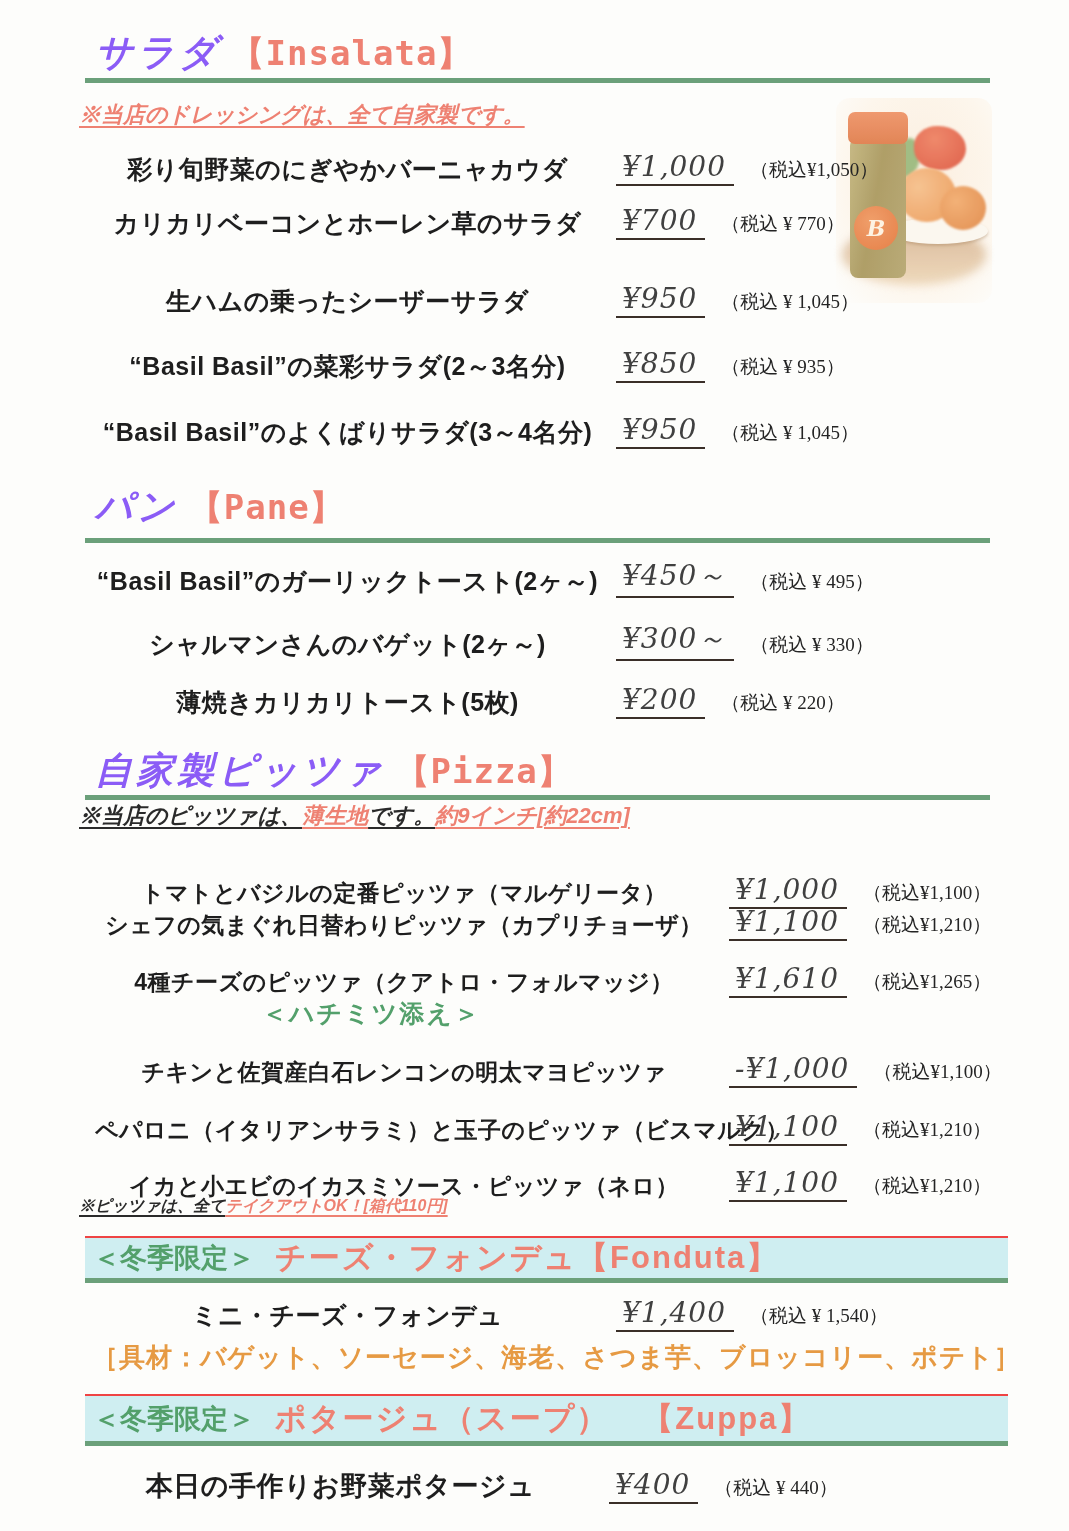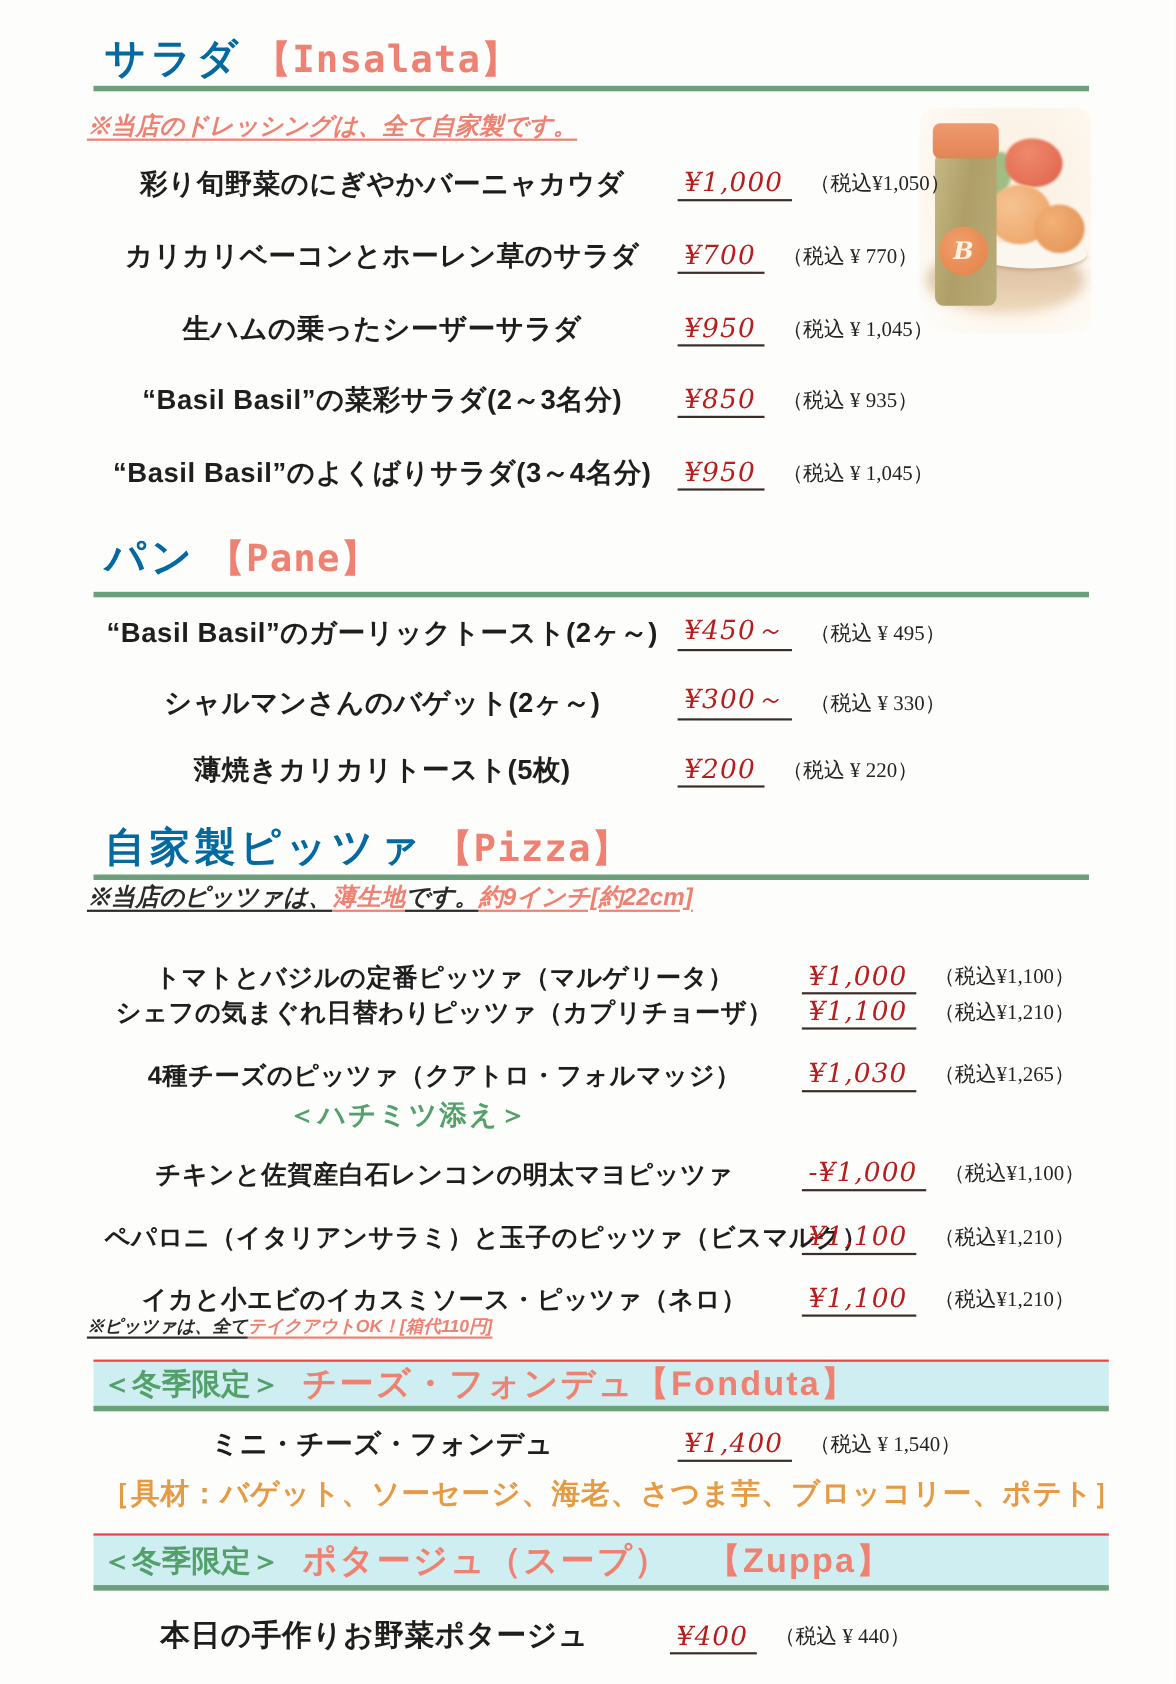--- a/index.html
+++ b/index.html
@@ -7,40 +7,40 @@
     position:relative;
     width:1069px;height:1531px;
     margin:0 auto;
     background:#fdfdfb;
     font-family:"Liberation Sans",sans-serif;
     color:#222;
     overflow:hidden;
   }
   
   .sec-title{position:absolute;left:95px;display:flex;align-items:baseline;gap:10px;}
-  .tjp{font-weight:bold;font-size:37px;color:#0369a1;letter-spacing:4px;}
+  .tjp{font-style:italic;font-weight:bold;font-size:37px;color:#8b5cf6;letter-spacing:4px;}
   .ten{font-family:"DejaVu Sans Mono",monospace;font-weight:bold;font-size:34px;color:#ee8172;letter-spacing:1px;}
   .rule{position:absolute;left:85px;width:905px;height:5px;background:#6ba07a;}
   
   .note-center{position:absolute;left:79px;width:905px;text-align:left;font-weight:bold;font-style:italic;}
   .salmon-u{color:#ee8172;text-decoration:underline;text-decoration-thickness:2px;text-underline-offset:4px;}
   .black-u{color:#2a2a2a;text-decoration:underline;text-decoration-thickness:2px;text-underline-offset:4px;}
   .dressing-note{top:100px;font-size:22px;}
   .pizza-note{top:801px;font-size:22px;}
   .takeout-note{top:1196px;font-size:16px;}
   
   .row{position:absolute;left:95px;display:flex;align-items:flex-end;gap:16px;}
   .iname{
     width:505px;text-align:center;white-space:nowrap;
     font-weight:bold;font-size:25px;color:#1e1e1e;letter-spacing:0.5px;
   }
   .row-pz .iname{width:618px;font-size:23px;}
   .row-left .iname{text-align:center;font-size:27px;}
   .iprice{
-    font-family:"DejaVu Serif",serif;font-style:italic;font-size:24px;color:#b91c1c;
+    font-family:"DejaVu Serif",serif;font-style:italic;font-size:28px;color:#404040;
     border-bottom:2px solid #3a2f28;padding:0 8px 1px 6px;white-space:nowrap;letter-spacing:1px;
   }
   .itax{
     font-family:"Liberation Serif",serif;font-size:19px;color:#242424;white-space:nowrap;
     padding-bottom:3px;
   }
   .honey{position:absolute;left:262px;top:997px;color:#53a06b;font-weight:bold;font-size:25px;letter-spacing:2px;}
   .ingredients{position:absolute;left:92px;top:1340px;color:#e69a43;font-weight:bold;font-size:26px;letter-spacing:1px;}
   
   .band{
@@ -102,21 +102,21 @@
     <div class="p-bottle"></div>
     <div class="p-cap"></div>
     <div class="p-badge">B</div>
   </div>
 
   <div class="row" style="top:150px">
     <span class="iname">彩り旬野菜のにぎやかバーニャカウダ</span>
     <span class="iprice">¥1,000</span>
     <span class="itax">（税込¥1,050）</span>
   </div>
-  <div class="row" style="top:216px">
+  <div class="row" style="top:204px">
     <span class="iname">カリカリベーコンとホーレン草のサラダ</span>
     <span class="iprice">¥700</span>
     <span class="itax">（税込 ¥ 770）</span>
   </div>
   <div class="row" style="top:282px">
     <span class="iname">生ハムの乗ったシーザーサラダ</span>
     <span class="iprice">¥950</span>
     <span class="itax">（税込 ¥ 1,045）</span>
   </div>
   <div class="row" style="top:347px">
@@ -167,21 +167,21 @@
     <span class="iprice">¥1,000</span>
     <span class="itax">（税込¥1,100）</span>
   </div>
   <div class="row row-pz" style="top:905px">
     <span class="iname">シェフの気まぐれ日替わりピッツァ（カプリチョーザ）</span>
     <span class="iprice">¥1,100</span>
     <span class="itax">（税込¥1,210）</span>
   </div>
   <div class="row row-pz" style="top:962px">
     <span class="iname">4種チーズのピッツァ（クアトロ・フォルマッジ）</span>
-    <span class="iprice">¥1,030</span>
+    <span class="iprice">¥1,610</span>
     <span class="itax">（税込¥1,265）</span>
   </div>
   <div class="honey">＜ハチミツ添え＞</div>
   <div class="row row-pz" style="top:1052px">
     <span class="iname">チキンと佐賀産白石レンコンの明太マヨピッツァ</span>
     <span class="iprice">-¥1,000</span>
     <span class="itax">（税込¥1,100）</span>
   </div>
   <div class="row row-pz" style="top:1110px">
     <span class="iname">ペパロニ（イタリアンサラミ）と玉子のピッツァ（ビスマルク）</span>

